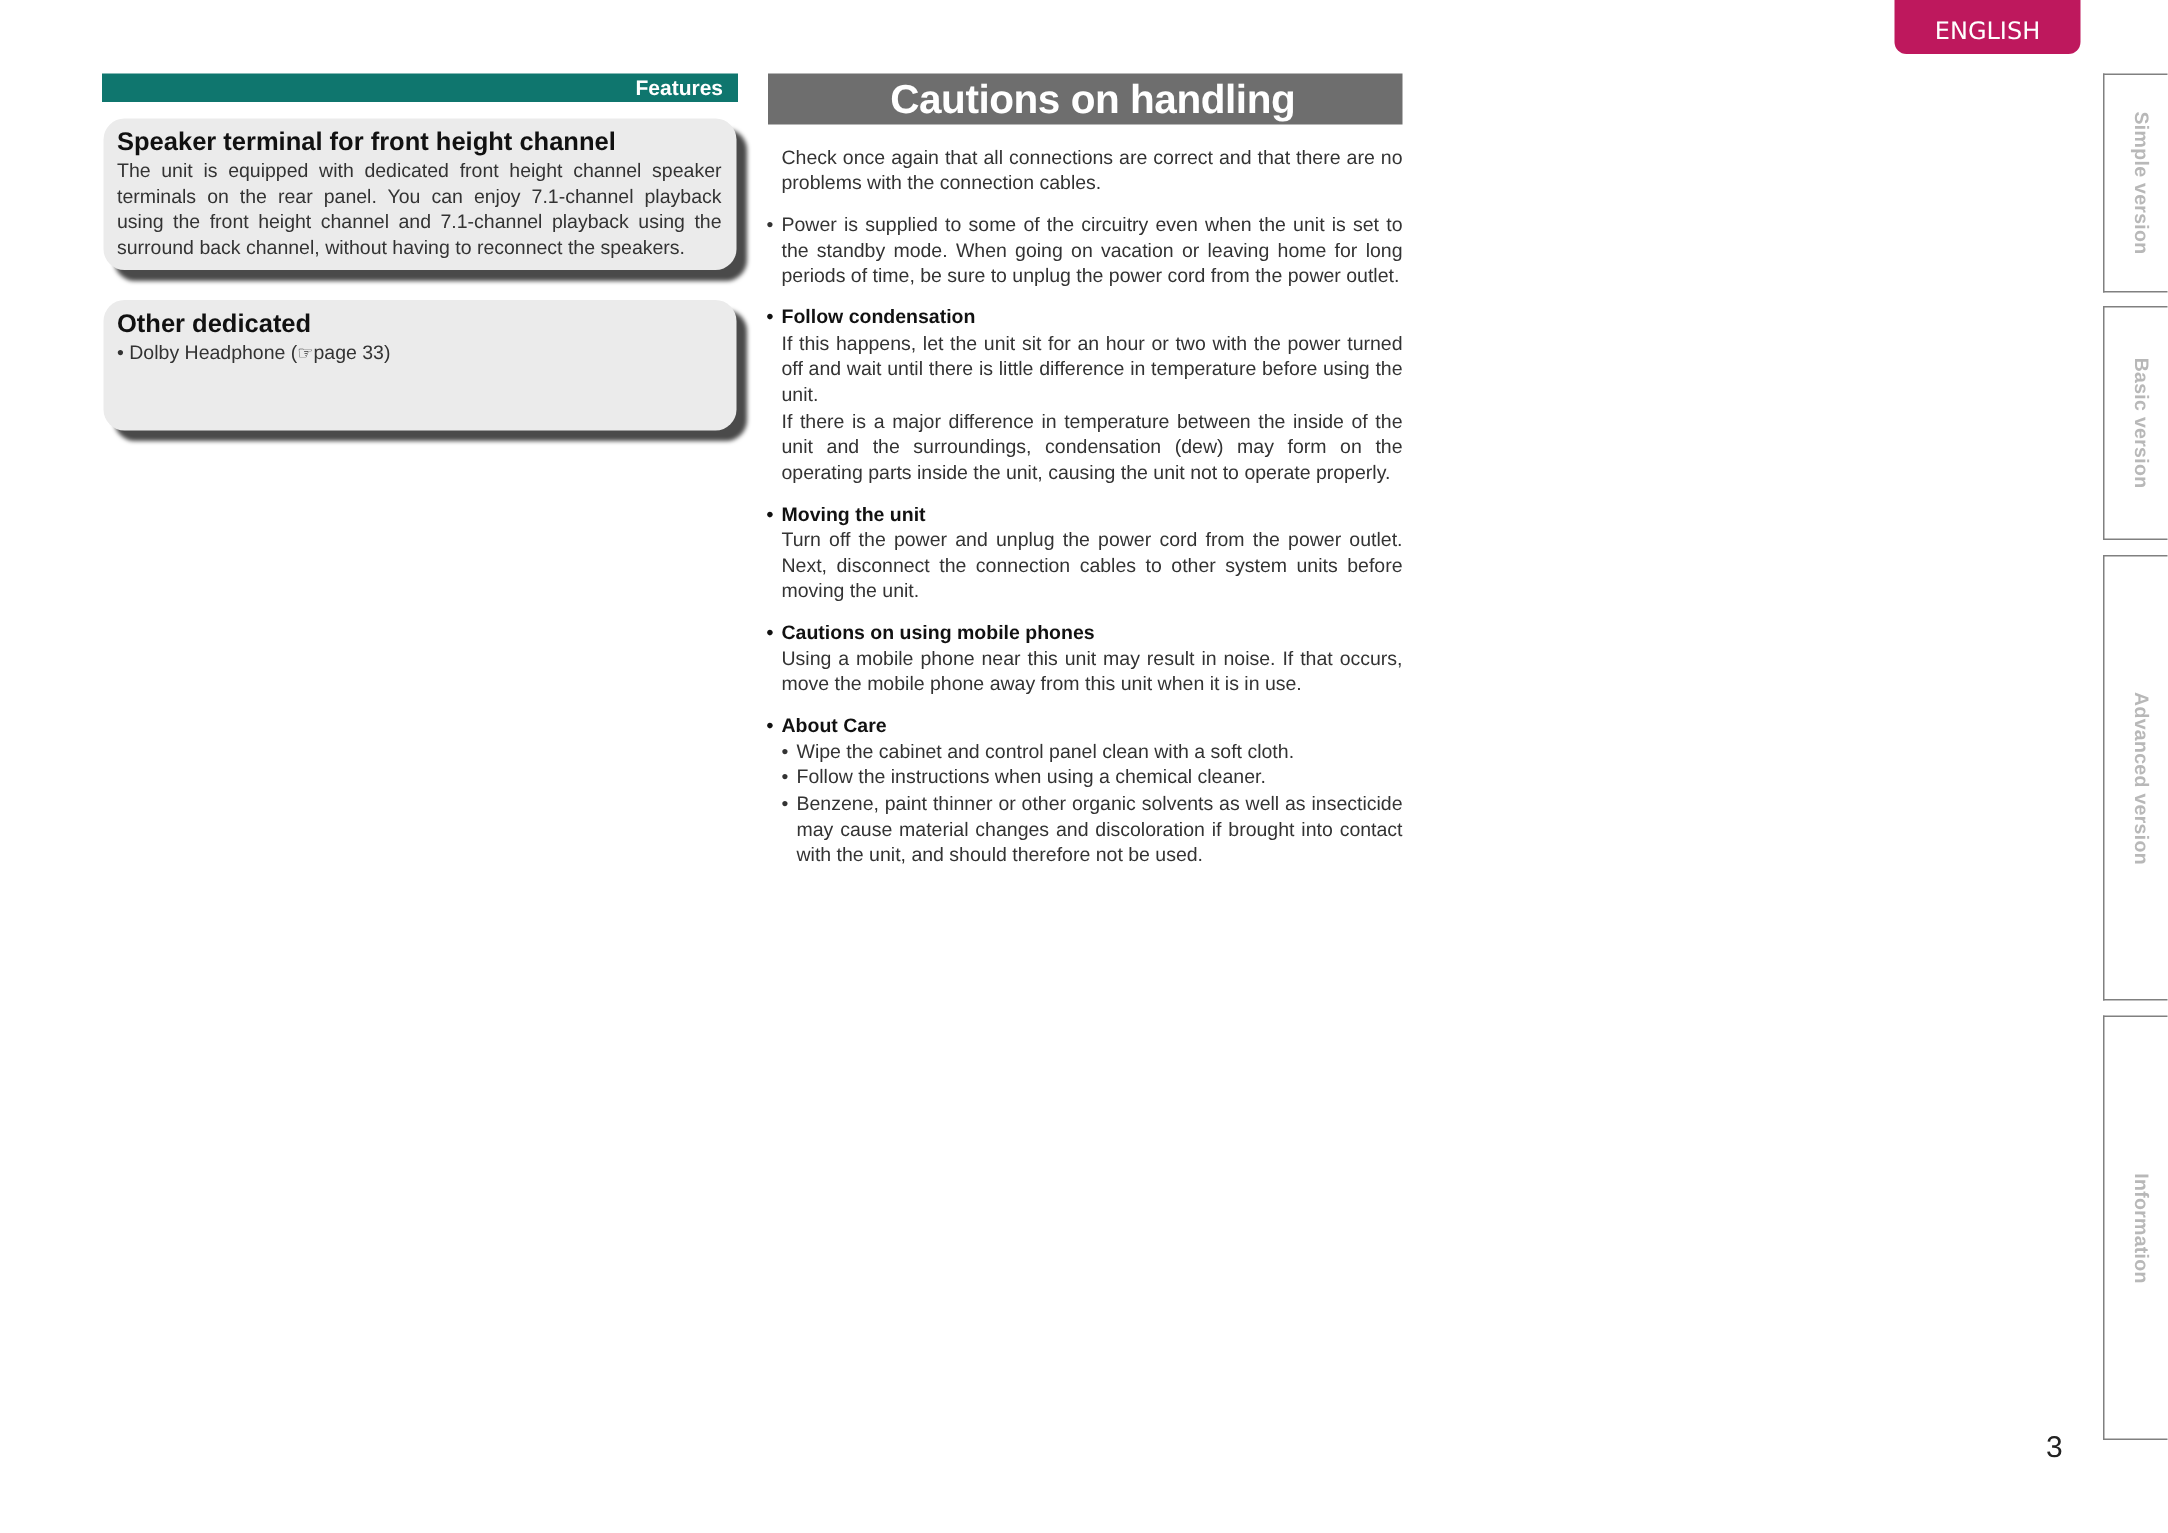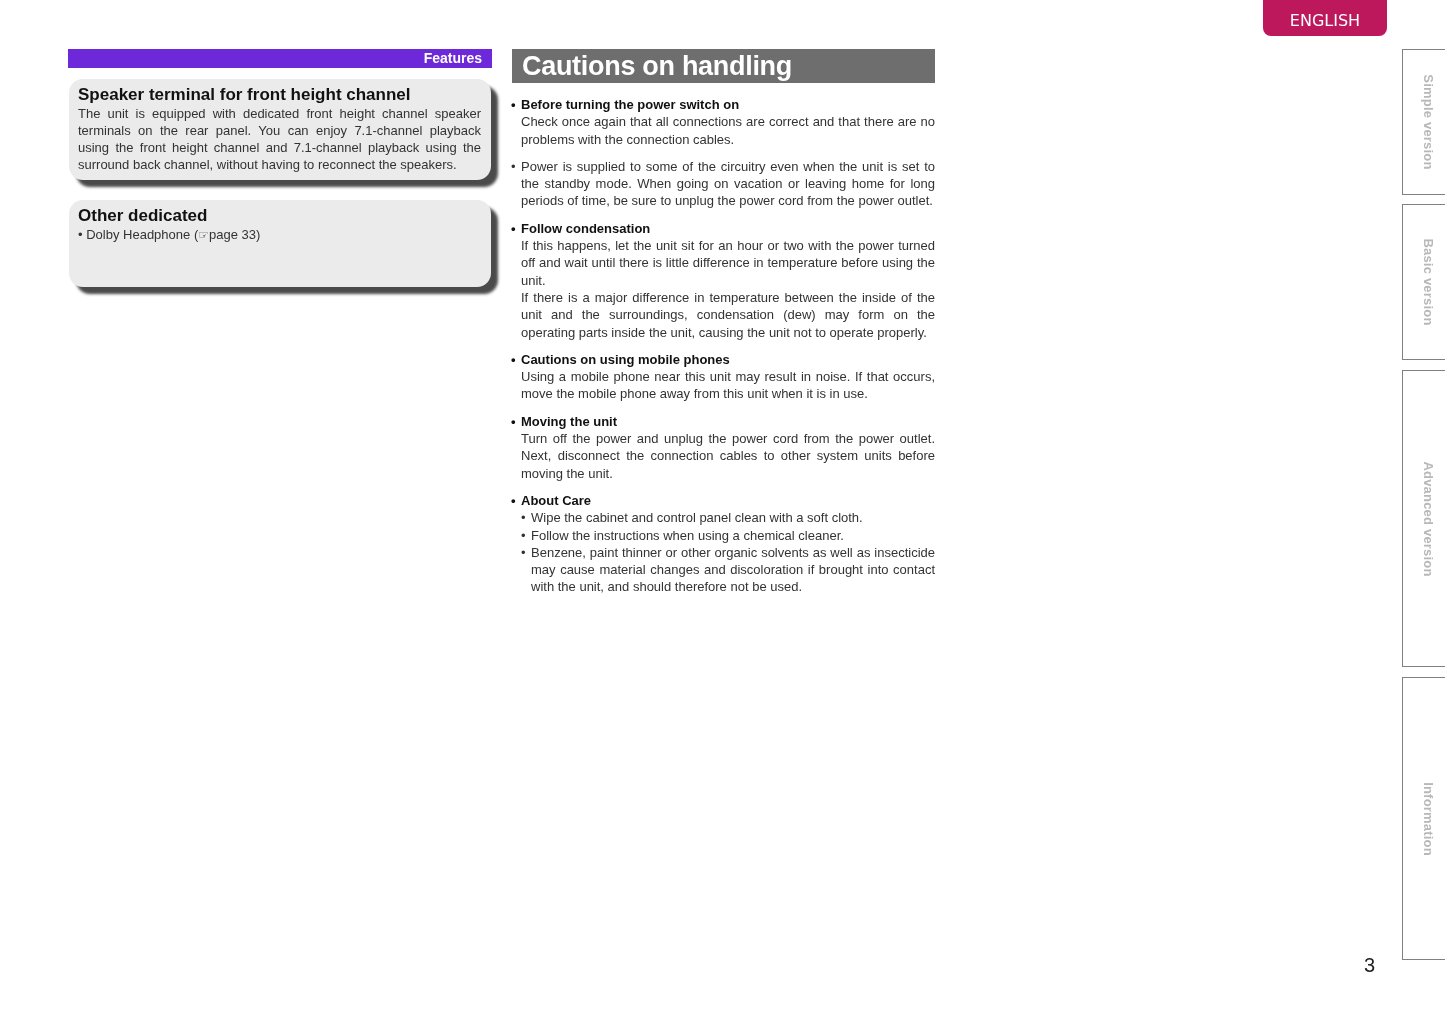--- a/index.html
+++ b/index.html
@@ -19,38 +19,38 @@
     border: 1px solid #808080; border-right: none; background: #fff; box-sizing: border-box;
   }
   .side-tab span {
     position: absolute; left: 50%; top: 50%;
     transform: translate(-50%, -50%) rotate(90deg);
     white-space: nowrap; color: #b8b8b8; font-weight: bold; font-size: 13px;
     font-family: "Liberation Sans", sans-serif; letter-spacing: 0.2px;
   }
   .features-bar {
     position: absolute; left: 68px; top: 49px; width: 424px; height: 19px;
-    background: #6d28d9; color: #fff; font-weight: bold; font-size: 14px;
+    background: #0f766e; color: #fff; font-weight: bold; font-size: 14px;
     text-align: right; box-sizing: border-box; padding-right: 10px; line-height: 19px;
   }
   .box {
     position: absolute; left: 69px; width: 422px; background: #ebebeb;
     border-radius: 14px; box-sizing: border-box; padding: 6px 10px 8px 9px;
     box-shadow: 7px 7px 3px #4a4a4a;
   }
   .box h3 { margin: 0; font-size: 17px; font-weight: bold; color: #111; line-height: 20px; }
   .box p { margin: 0; font-size: 13px; line-height: 17px; text-align: justify; color: #333; }
   .box ul { list-style: none; margin: 0; padding: 0; }
   .box li { font-size: 13px; line-height: 17px; color: #333; }
   .ref-icon { font-size: 12px; }
   .cautions-title {
     position: absolute; left: 512px; top: 49px; width: 423px; height: 34px;
     background: #6e6e6e; color: #fff; font-weight: bold; font-size: 27px;
     box-sizing: border-box; padding-left: 10px; line-height: 34px;
-    font-family: "Liberation Sans", sans-serif; letter-spacing: -0.3px;
+    font-family: "Liberation Sans", sans-serif; letter-spacing: -0.3px; text-align: center;
   }
   .cautions {
     position: absolute; left: 511px; top: 96px; width: 424px;
   }
   .item { margin-bottom: 10px; }
   .item .head { font-size: 13px; font-weight: bold; color: #111; line-height: 17.3px; }
   .item .body { font-size: 13px; line-height: 17.3px; color: #333; text-align: justify; padding-left: 10px; }
   .item .lead { font-size: 13px; line-height: 17.3px; color: #333; text-align: justify; }
   .bullet { display: inline-block; width: 10px; }
   .sub { padding-left: 10px; font-size: 13px; line-height: 17.3px; color: #333; }
@@ -89,41 +89,40 @@
   <h3>Other dedicated</h3>
   <ul>
     <li><span>•</span> <span>Dolby Headphone (</span><span class="ref-icon">☞</span><span>page 33)</span></li>
   </ul>
 </div>
 
 <div class="cautions-title">Cautions on handling</div>
 
 <div class="cautions">
   <div class="item">
-    <div class="head"><span class="bullet">•</span><span>Before turning the power switch on</span></div>
     <div class="body">Check once again that all connections are correct and that there are no problems with the connection cables.</div>
   </div>
   <div class="item">
     <div class="hang lead">
         <span class="bullet">•</span>
         <span class="txt">Power is supplied to some of the circuitry even when the unit is set to the standby mode. When going on vacation or leaving home for long periods of time, be sure to unplug the power cord from the power outlet.</span>
       </div>
   </div>
   <div class="item">
     <div class="head"><span class="bullet">•</span><span>Follow condensation</span></div>
     <div class="body">If this happens, let the unit sit for an hour or two with the power turned off and wait until there is little difference in temperature before using the unit.</div>
     <div class="body">If there is a major difference in temperature between the inside of the unit and the surroundings, condensation (dew) may form on the operating parts inside the unit, causing the unit not to operate properly.</div>
   </div>
   <div class="item">
+    <div class="head"><span class="bullet">•</span><span>Moving the unit</span></div>
+    <div class="body">Turn off the power and unplug the power cord from the power outlet. Next, disconnect the connection cables to other system units before moving the unit.</div>
+  </div>
+  <div class="item">
     <div class="head"><span class="bullet">•</span><span>Cautions on using mobile phones</span></div>
     <div class="body">Using a mobile phone near this unit may result in noise. If that occurs, move the mobile phone away from this unit when it is in use.</div>
-  </div>
-  <div class="item">
-    <div class="head"><span class="bullet">•</span><span>Moving the unit</span></div>
-    <div class="body">Turn off the power and unplug the power cord from the power outlet. Next, disconnect the connection cables to other system units before moving the unit.</div>
   </div>
   <div class="item">
     <div class="head"><span class="bullet">•</span><span>About Care</span></div>
     <div class="sub">
       <div class="hang">
           <span class="bullet">•</span>
           <span class="txt">Wipe the cabinet and control panel clean with a soft cloth.</span>
         </div>
       <div class="hang">
           <span class="bullet">•</span>

